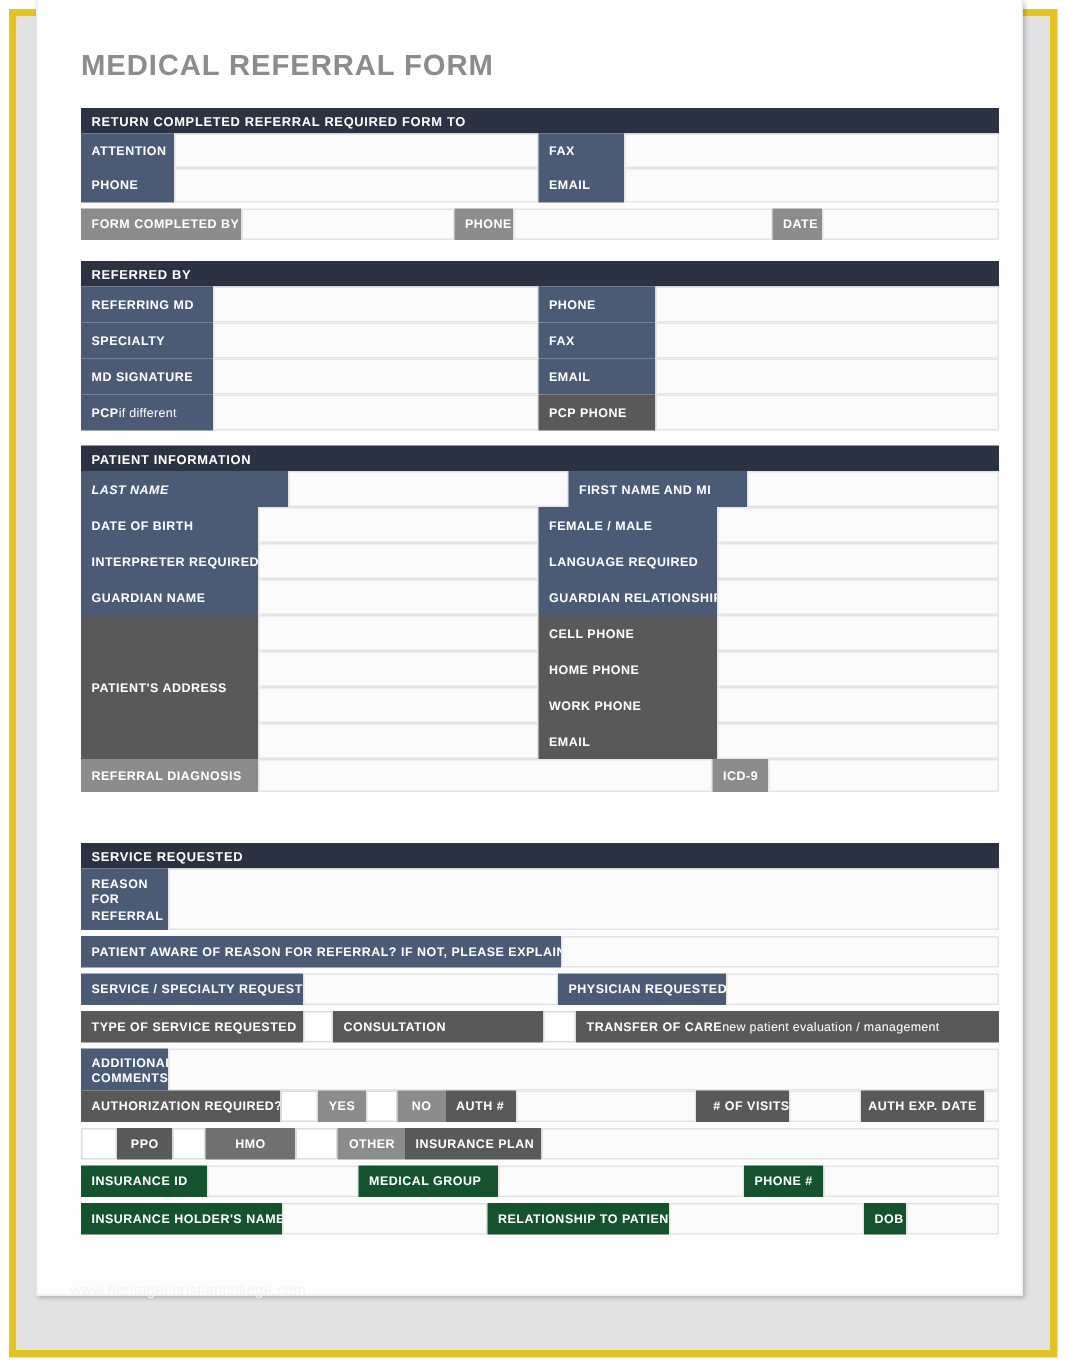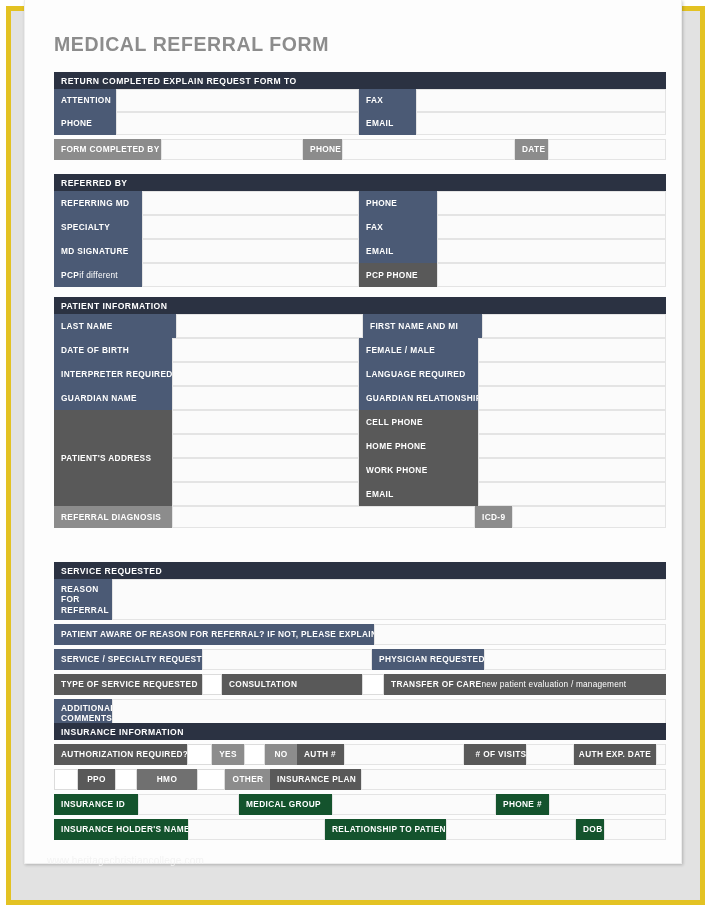--- a/index.html
+++ b/index.html
@@ -136,21 +136,21 @@
 <div class="outer">
   <div class="gold-frame"></div>
   <div class="gray-field"></div>
 
   <div class="page">
     <div class="page-inner">
 
       <div class="form-title">MEDICAL REFERRAL FORM</div>
 
       <div class="ftable" style="top:72px;">
-        <div class="banner">RETURN COMPLETED EXPLAIN REQUEST FORM TO</div>
+        <div class="banner">RETURN COMPLETED REFERRAL REQUIRED FORM TO</div>
         <div class="row" style="height:23px;">
           <div class="cell lbl-slate" style="width:62px;">ATTENTION</div>
           <div class="blank" style="width:243px;"></div>
           <div class="cell lbl-slate" style="width:57px;">FAX</div>
           <div class="blank" style="flex:1;"></div>
         </div>
         <div class="row" style="height:23px;">
           <div class="cell lbl-slate" style="width:62px;">PHONE</div>
           <div class="blank" style="width:243px;"></div>
           <div class="cell lbl-slate" style="width:57px;">EMAIL</div>
@@ -194,21 +194,21 @@
             </div>
           <div class="blank" style="width:217px;"></div>
           <div class="cell lbl-dgray" style="width:78px;">PCP PHONE</div>
           <div class="blank" style="flex:1;"></div>
         </div>
       </div>
 
       <div class="ftable" style="top:297px;">
         <div class="banner">PATIENT INFORMATION</div>
         <div class="row" style="height:24px;">
-          <div class="cell lbl-slate" style="width:122px;">LAST NAME</div>
+          <div class="cell lbl-slate" style="width:138px;font-style:italic;">LAST NAME</div>
           <div class="blank" style="width:187px;"></div>
           <div class="cell lbl-slate" style="width:119px;">FIRST NAME AND MI</div>
           <div class="blank" style="flex:1;"></div>
         </div>
         <div class="row" style="height:24px;">
           <div class="cell lbl-slate" style="width:118px;">DATE OF BIRTH</div>
           <div class="blank" style="width:187px;"></div>
           <div class="cell lbl-slate" style="width:119px;">FEMALE / MALE</div>
           <div class="blank" style="flex:1;"></div>
         </div>
@@ -292,21 +292,20 @@
         </div>
         <div class="gap"></div>
         <div class="row" style="height:28px;">
           <div class="cell lbl-slate multiline" style="width:58px; white-space:pre-line;">ADDITIONAL
 COMMENTS</div>
           <div class="blank" style="flex:1;"></div>
         </div>
       </div>
 
       <div class="ftable" style="top:723px;">
-        <div class="banner">INSURANCE INFORMATION</div>
         <div class="gap"></div>
         <div class="row" style="height:21px;">
           <div class="cell lbl-dgray" style="width:133px;">AUTHORIZATION REQUIRED?</div>
           <div class="chk" style="width:25px;"></div>
           <div class="cell lbl-gray" style="width:32px; justify-content:center; padding-left:0;">YES</div>
           <div class="chk" style="width:21px;"></div>
           <div class="cell lbl-gray" style="width:32px; justify-content:center; padding-left:0;">NO</div>
           <div class="cell lbl-dgray" style="width:47px;">AUTH #</div>
           <div class="blank" style="width:120px;"></div>
           <div class="cell lbl-dgray" style="width:62px; justify-content:center; padding-left:12px;"># OF VISITS</div>

